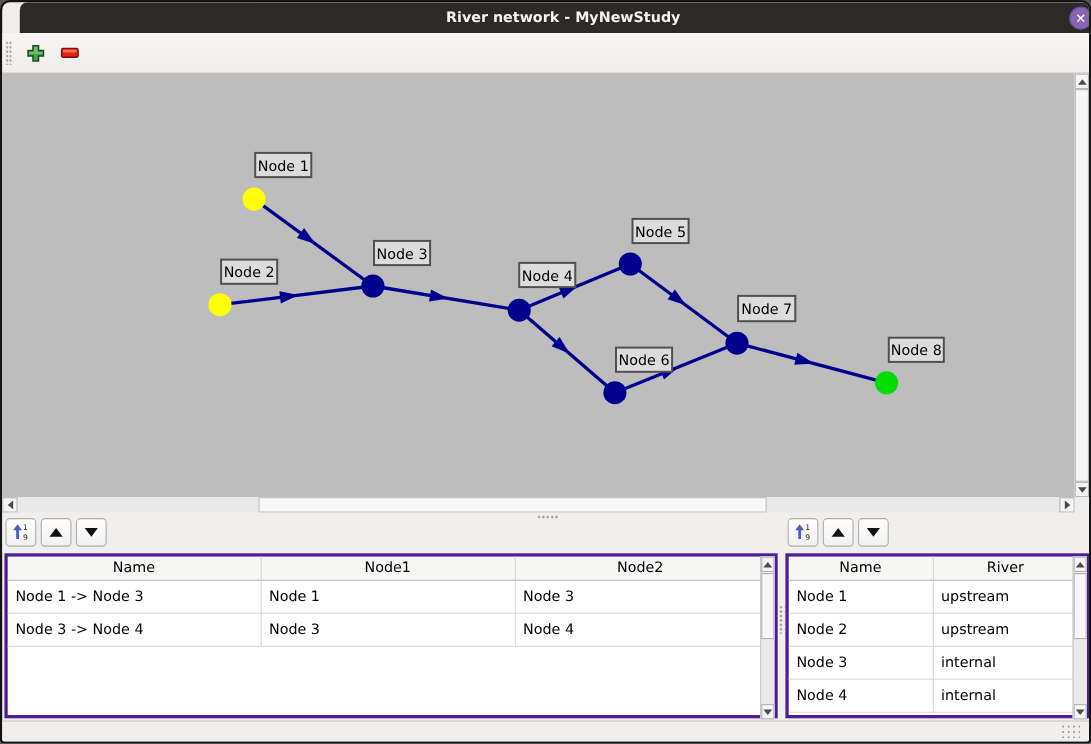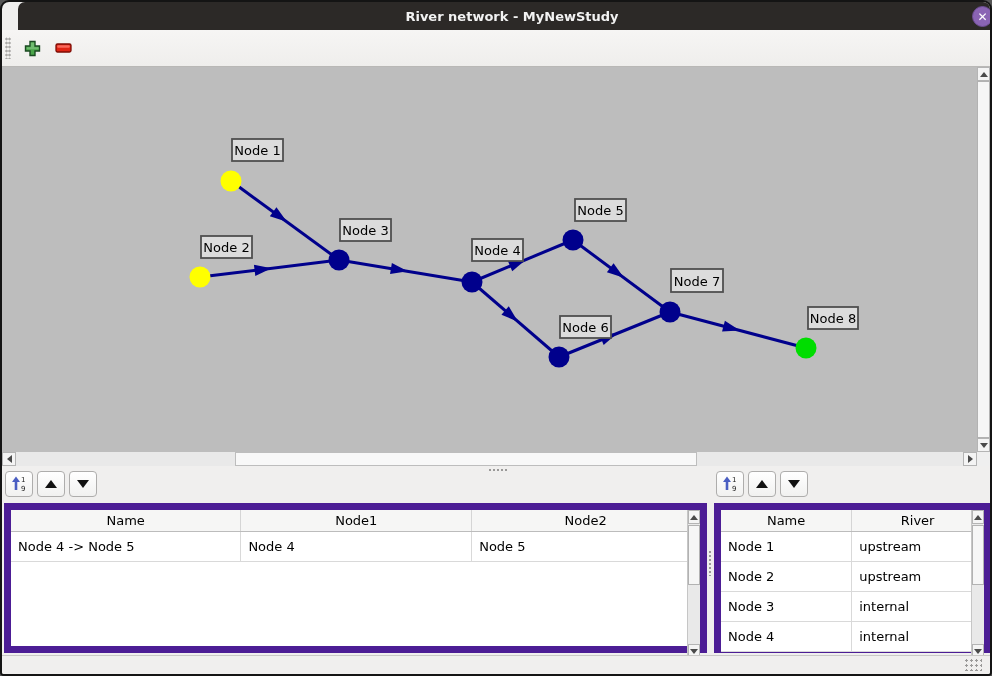--- a/index.html
+++ b/index.html
@@ -53,21 +53,21 @@
   .strip .dots-h { position:absolute; left:486px; top:2px; width:20px; height:4px;
                    background-image:radial-gradient(#9a9998 1px, transparent 1.2px); background-size:4px 4px; }
   .panel-btn { position:absolute; top:469px; width:28px; height:26px; background:linear-gradient(#ffffff,#f1f1f0);
                border:1px solid #aeadac; border-radius:4px; display:flex; align-items:center;
                justify-content:center; cursor:pointer; }
   .bt { width:0; height:0; }
   .bt.up   { border-left:6px solid transparent; border-right:6px solid transparent; border-bottom:8px solid #111; }
   .bt.down { border-left:6px solid transparent; border-right:6px solid transparent; border-top:8px solid #111; }
 
   
-  .tablebox { position:absolute; top:501px; height:150px; background:#fff; border:7px solid #4c1d95; }
+  .tablebox { position:absolute; top:501px; height:150px; background:#fff; border:3px solid #4c1d95; }
   table { border-collapse:collapse; table-layout:fixed; }
   th { height:21px; font-weight:normal; font-size:13px; background:#f6f6f5; text-align:center;
        border-bottom:1px solid #bcbcbc; border-right:1px solid #d5d5d5; overflow:hidden; }
   td { height:30px; font-size:13px; padding-left:7px; background:#fff;
        border-bottom:1px solid #d9d9d9; border-right:1px solid #d9d9d9; overflow:hidden; white-space:nowrap; }
   .t-scroll { position:absolute; right:0; top:0; width:13px; height:148px; background:#e9e9e9;
               border-left:1px solid #c6c6c6; }
   .t-scroll .thumb { position:absolute; left:0; top:15px; width:12px; height:60px;
                      background:#f6f6f6; border:1px solid #b2b2b2; }
 
@@ -234,23 +234,28 @@
           </colgroup>
         <thead>
             <tr>
               <th>Name</th>
               <th>Node1</th>
               <th>Node2</th>
             </tr>
           </thead>
         <tbody>
             <tr>
-              <td>Node 4 -&gt; Node 5</td>
+              <td>Node 1 -&gt; Node 3</td>
+              <td>Node 1</td>
+              <td>Node 3</td>
+            </tr>
+            <tr>
+              <td>Node 3 -&gt; Node 4</td>
+              <td>Node 3</td>
               <td>Node 4</td>
-              <td>Node 5</td>
             </tr>
           </tbody>
       </table>
       <div class="t-scroll">
         <div class="thumb"></div>
         <div class="sb-btn" style="left:0;top:0;width:12px;height:14px;">
             <span class="tri up"></span>
           </div>
         <div class="sb-btn" style="left:0;top:134px;width:12px;height:14px;">
             <span class="tri down"></span>

